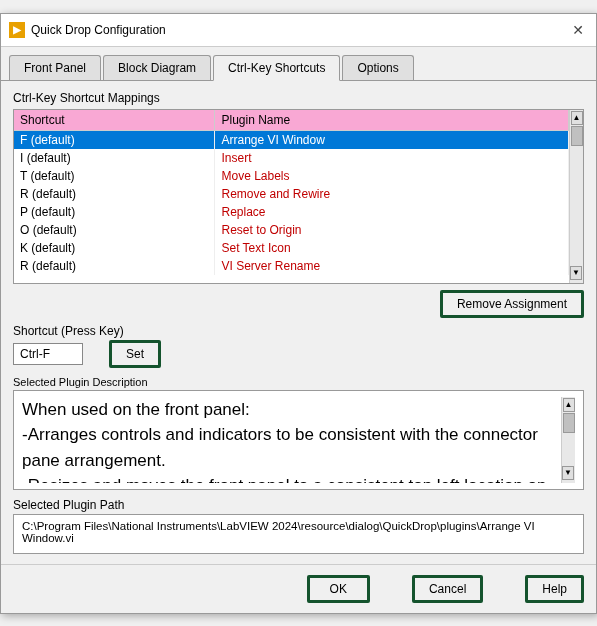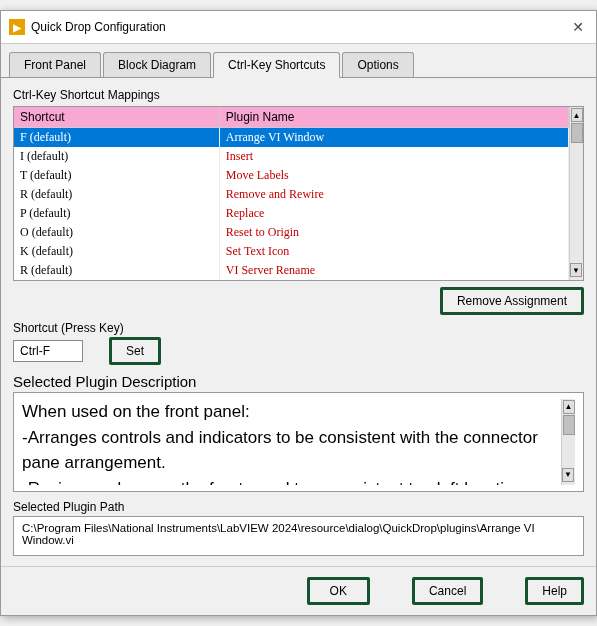--- a/index.html
+++ b/index.html
@@ -125,21 +125,20 @@
       text-align: left;
       font-weight: normal;
       font-size: 12px;
       position: sticky;
       top: 0;
     }
     tbody td {
       padding: 2px 6px;
       font-size: 12px;
       border-right: 1px solid #eee;
-      font-family: Liberation Serif, serif;
     }
     tbody tr {
       border-bottom: none;
     }
     tbody tr.selected {
       background: #0078d7;
       color: white;
     }
     tbody tr:not(.selected) td:first-child { color: #000; }
     tbody tr:not(.selected) td:last-child { color: #c00000; }
@@ -172,21 +171,21 @@
     .shortcut-label { font-size: 12px; color: #000; margin-bottom: 2px; }
     .shortcut-input {
       border: 1px solid #888;
       background: white;
       padding: 3px 6px;
       font-size: 12px;
       width: 70px;
     }
 
     .desc-label {
-      font-size: 15px;
+      font-size: 11px;
       margin-bottom: 2px;
     }
     .desc-box {
       border: 1px solid #999;
       background: white;
       padding: 6px 8px;
       font-size: 11.5px;
       line-height: 1.5;
       height: 100px;
       overflow: hidden;

